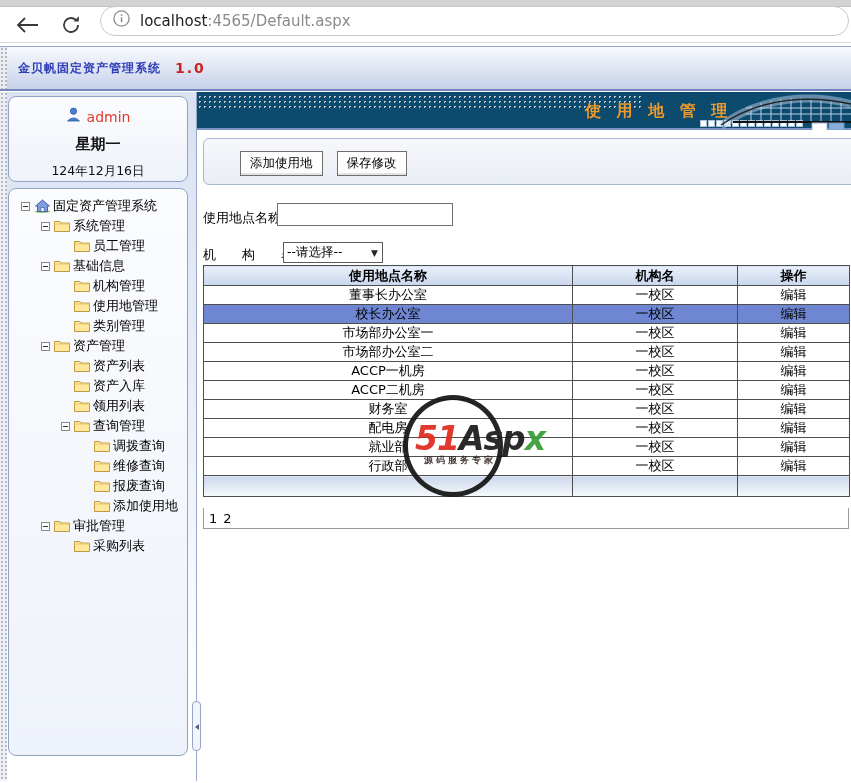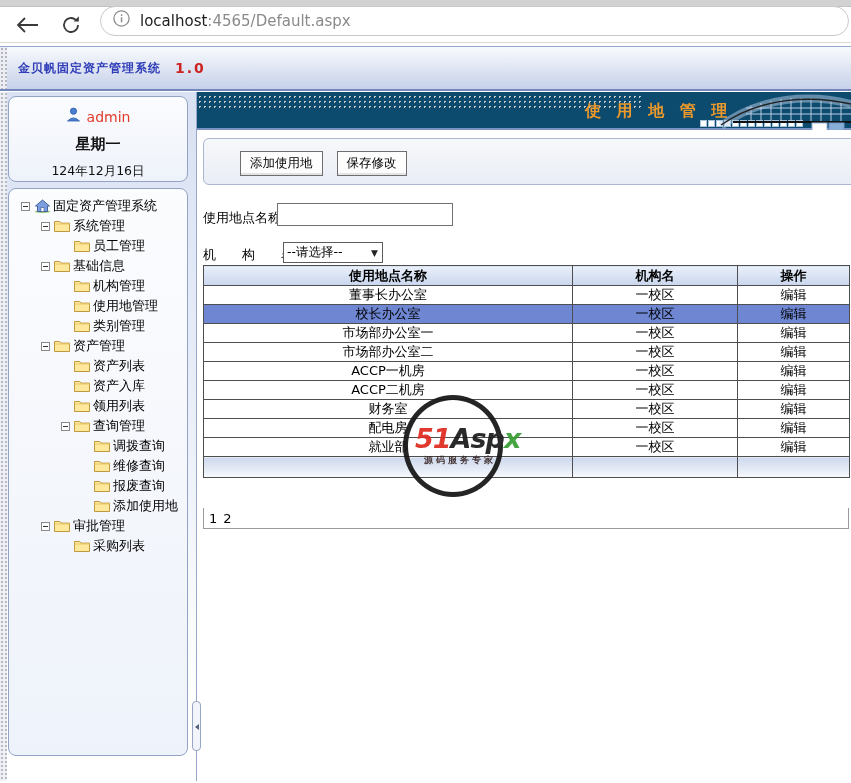--- a/index.html
+++ b/index.html
@@ -81,21 +81,21 @@
   .grid tbody td { background:#fff; }
   .grid tr.selected td { background:#6f87d3; }
   .grid td.op { cursor:pointer; }
   .grid tfoot td { background:linear-gradient(#ccd7eb,#f7fafd); height:21px; }
 
   .pager { position:absolute; left:6px; top:416px; width:646px; height:21px; border:1px solid #9a9a9a; border-top:none; background:#fff; display:flex; align-items:center; padding-left:5px; font-size:13px; gap:6px; }
   .page-num { cursor:pointer; }
 
   
   .wm { position:absolute; left:206px; top:303px; width:100px; height:102px; border:5px solid #151515; border-radius:50%; opacity:.93; pointer-events:none; z-index:9; display:flex; flex-direction:column; align-items:flex-start; justify-content:center; }
-  .wm-logo { white-space:nowrap; font-style:italic; font-weight:bold; font-size:27px; line-height:26px; margin-left:7px; letter-spacing:-1px; }
+  .wm-logo { white-space:nowrap; font-style:italic; font-weight:bold; font-size:33px; line-height:26px; margin-left:7px; letter-spacing:-1px; }
   .wm-red { color:#e02b20; } .wm-dark { color:#1a1a1a; } .wm-green { color:#3a9e35; }
   .wm-tag { white-space:nowrap; font-size:9px; font-weight:bold; letter-spacing:3px; color:#3c2a2a; margin:2px 0 0 16px; }
 </style>
 </head>
 <body>
 
 <div class="chrome">
   <div class="chrome-topstrip"></div>
   <div class="chrome-bar">
     <span class="nav-btn" style="margin-left:14px">
@@ -480,20 +480,25 @@
             <td>一校区</td>
             <td class="op">编辑</td>
           </tr>
 
           <tr class="grid-row">
             <td>就业部</td>
             <td>一校区</td>
             <td class="op">编辑</td>
           </tr>
 
+          <tr class="grid-row">
+            <td>行政部</td>
+            <td>一校区</td>
+            <td class="op">编辑</td>
+          </tr>
 
       </tbody>
       <tfoot>
         <tr>
             <td></td>
             <td></td>
             <td></td>
           </tr>
       </tfoot>
     </table>

